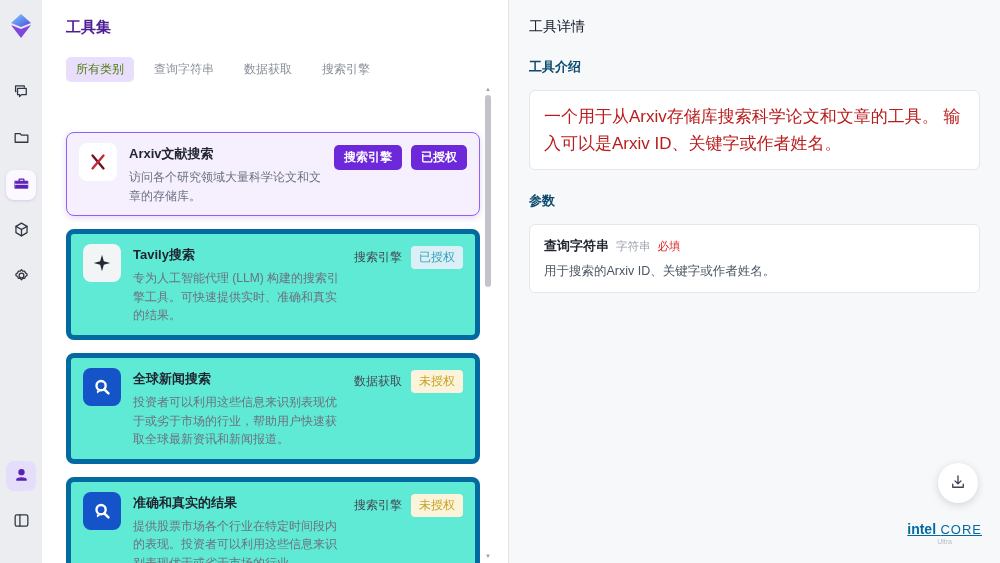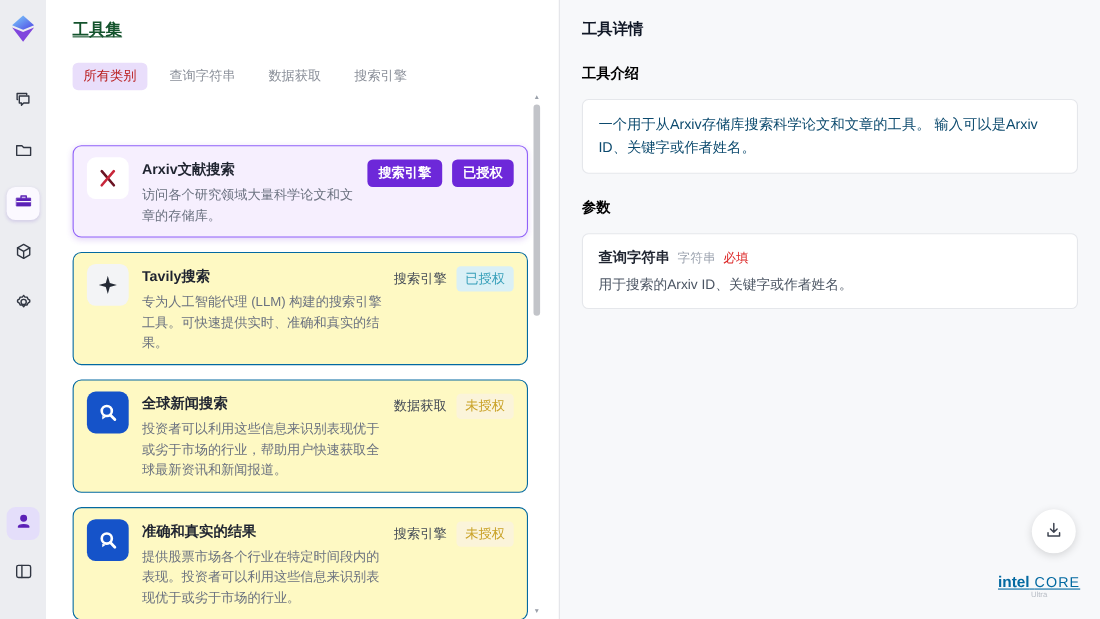--- a/index.html
+++ b/index.html
@@ -16,27 +16,27 @@
   .rail-btn svg { width:19px; height:19px; stroke:#303642; fill:none; stroke-width:1.6;
     stroke-linecap:round; stroke-linejoin:round; }
   .rail-btn.active { background:#fbf9ff; box-shadow:0 1px 3px rgba(80,40,180,.15); }
   .rail-btn.active svg { stroke:#5b21b6; fill:#5b21b6; }
   .rail-spacer { flex:1; }
   .rail-btn.user { background:#e4defa; }
   .rail-btn.user svg { stroke:#5b21b6; fill:#5b21b6; }
 
   
   .main { width:466px; flex-shrink:0; background:#fff; position:relative; padding:18px 0 0 24px; }
-  .main h1 { font-size:15px; font-weight:bold; color:#14532d; margin-bottom:20px;text-decoration:underline; }
+  .main h1 { font-size:15px; font-weight:bold; color:#4c1d95; margin-bottom:20px; }
   .tabs { display:flex; gap:10px; margin-bottom:14px; }
   .tab { font-size:12px; color:#8a8f99; padding:4px 10px; border-radius:5px; cursor:pointer; white-space:nowrap; }
-  .tab.active { background:#e9defb; color:#b91c1c; }
+  .tab.active { background:#e9defb; color:#4d7c0f; }
 
   .list { width:414px; display:flex; flex-direction:column; gap:13px; }
-  .tool-card { background:#fef9c3; border:1px solid #0369a1; border-radius:8px; padding:10px 12px;
+  .tool-card { background:#5eead4; border:5px solid #0369a1; border-radius:8px; padding:10px 12px;
     display:flex; align-items:flex-start; cursor:pointer; }
   .tool-card.selected { background:#f6effe; border:1.5px solid #9061f9;
     box-shadow:0 2px 6px rgba(109,40,217,.18);margin-top:36px; }
   .tool-icon { width:38px; height:38px; border-radius:8px; flex-shrink:0; margin-right:12px;
     display:flex; align-items:center; justify-content:center; background:#f3f4f6; }
   .tool-icon .g { display:none; width:22px; height:22px; }
   .tool-icon.arxiv { background:#fff; }
   .tool-icon.arxiv .g-arxiv { display:block; }
   .tool-icon.tavily { background:#f3f4f6; }
   .tool-icon.tavily .g-tavily { display:block; }
@@ -55,25 +55,25 @@
   
   .sb { position:absolute; right:16px; top:86px; bottom:4px; width:8px; }
   .sb .arrow { position:absolute; left:1px; font-size:6px; color:#9aa0aa; line-height:6px; }
   .sb .arrow.up { top:0; }
   .sb .arrow.down { bottom:0; }
   .sb .thumb { position:absolute; top:9px; left:1px; width:6px; height:192px; background:#c2c4c9;
     border-radius:3px; }
 
   
   .detail { flex:1; background:#f7f8fa; border-left:1px solid #e3e4e8; padding:18px 20px; position:relative; }
-  .detail h2 { font-size:14px; font-weight:bold; color:#111827; margin-bottom:22px; }
-  .detail h3 { font-size:13px; font-weight:bold; color:#000000; margin-bottom:14px; }
+  .detail h2 { font-size:14px; font-weight:normal; color:#111827; margin-bottom:22px; }
+  .detail h3 { font-size:13px; font-weight:bold; color:#0c4a6e; margin-bottom:14px; }
   .box { background:#fff; border:1px solid #e5e7eb; border-radius:6px; padding:12px 14px;
     margin-bottom:22px; }
-  .intro-text { font-size:13px; color:#0c4a6e; line-height:1.6; }
+  .intro-text { font-size:17px; color:#b91c1c; line-height:1.6; }
   .param-head { display:flex; align-items:baseline; gap:7px; margin-bottom:8px; }
   .param-name { font-size:13px; font-weight:bold; color:#1f2430; }
   .param-type { font-size:11.5px; color:#9ca3af; }
   .param-req { font-size:11.5px; color:#dc2626; }
   .param-desc { font-size:12.5px; color:#4b5563; }
 
   .fab { position:absolute; right:22px; bottom:60px; width:40px; height:40px; border-radius:50%;
     background:#fff; box-shadow:0 2px 8px rgba(0,0,0,.15); display:flex; align-items:center;
     justify-content:center; cursor:pointer; border:none; }
   .fab svg { width:18px; height:18px; stroke:#3d4350; fill:none; stroke-width:1.8;

